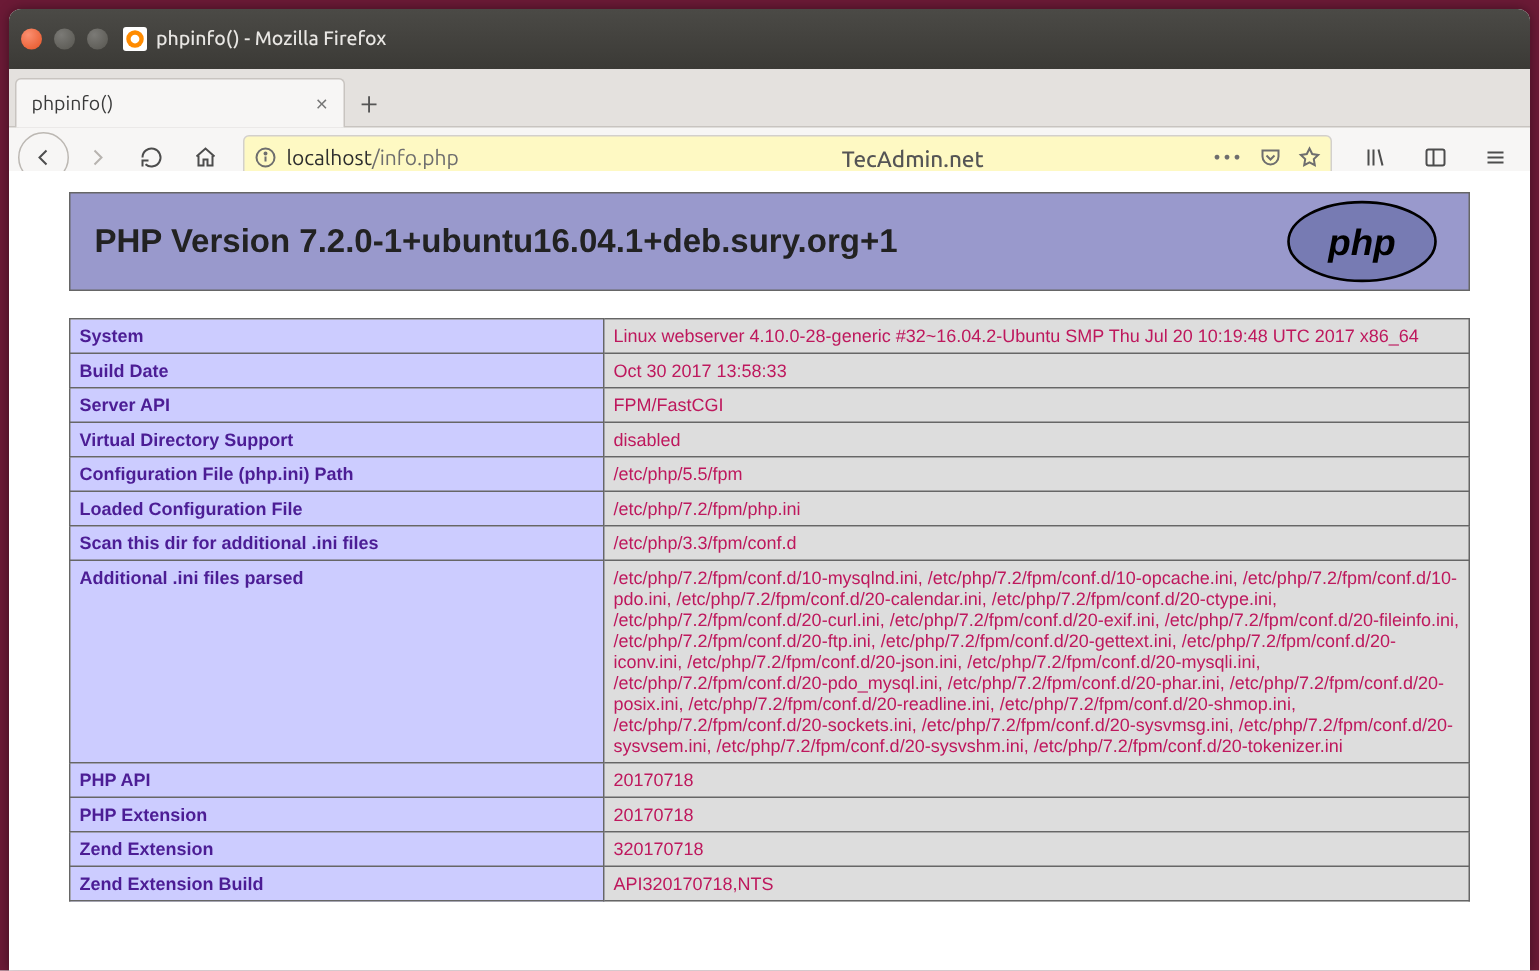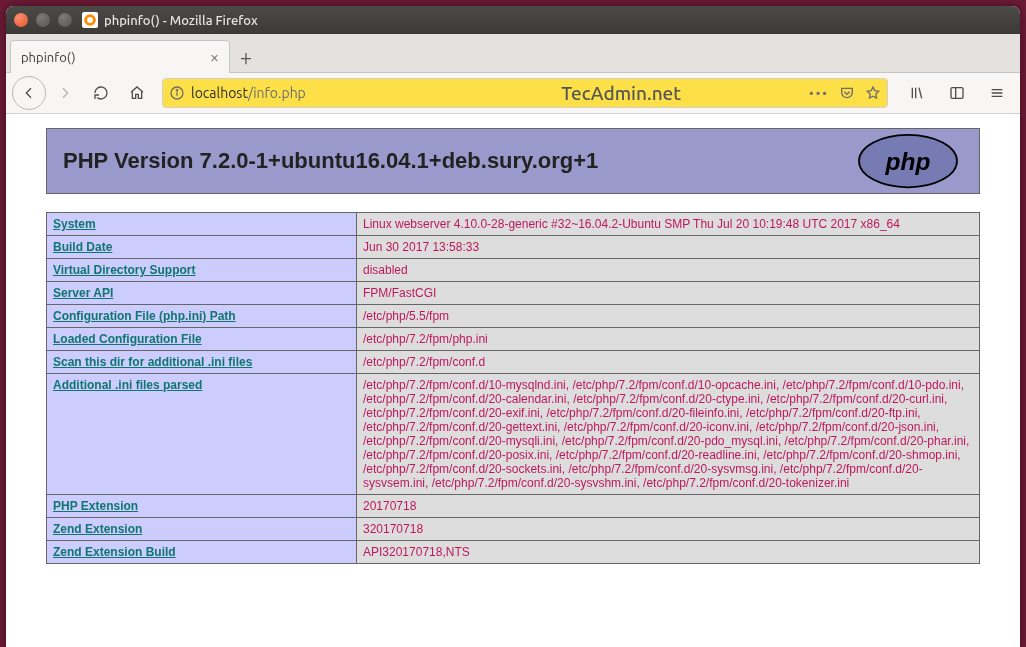--- a/index.html
+++ b/index.html
@@ -18,21 +18,21 @@
     position: absolute;
     top: 6px; left: 6px; right: 6px; bottom: 0;
     background: #ffffff;
     border-radius: 8px 8px 0 0;
     overflow: hidden;
     box-shadow: 0 0 8px rgba(0,0,0,.4);
   }
   
   
   .title-bar {
-    height: 28px;
+    height: 40px;
     background: linear-gradient(#4b4a46, #3b3a36);
     display: flex;
     align-items: center;
     padding: 0 8px;
     color: #e8e6e3;
     font-size: 13px;
     font-weight: 500;
   }
   .window-buttons { display: flex; gap: 8px; margin-right: 10px; }
   .wbtn { width: 14px; height: 14px; border-radius: 50%; display:flex; align-items:center; justify-content:center;}
@@ -96,34 +96,34 @@
     width: 34px; height: 34px; border:1px solid #bcb8b3; border-radius:50%;
   }
   .nav-btn.dim { color:#b7b3af; }
   
   .url-bar {
     flex: 1;
     height: 30px;
     margin: 0 6px;
     border: 1px solid #d3d0cc;
     border-radius: 4px;
-    background: #fde047;
+    background: #fef9c3;
     display: flex;
     align-items: center;
     padding: 0 6px;
     gap: 6px;
     color:#6e6e6e;
     position: relative;
   }
   .url-text { color:#6e6e6e; font-size: 14px; }
   .url-text .host { color:#2d2d2d; }
   .watermark {
     position: absolute;
     left: 55%;
-    font-size: 19px;
+    font-size: 15px;
     color:#555;
     font-weight: 500;
     pointer-events:none;
   }
   .url-actions { margin-left:auto; display:flex; align-items:center; gap:10px;}
   .icon-svg { display:block; }
   
   .right-icons { display:flex; align-items:center; gap: 6px; margin-left:4px; }
   
   
@@ -163,25 +163,24 @@
     border-collapse: collapse;
     margin-top: 18px;
     font: 12px Verdana, Arial, sans-serif;
   }
   .info-table td {
     border: 1px solid #666;
     padding: 4px 6px;
     vertical-align: top;
   }
   .info-table td.k {
-    width: 310px;
+    width: 356px;
     background: #ccccff;
     font-weight: bold;
-    color:#0f766e;
-    text-decoration:underline;
+    color:#4c1d95;
   }
   .info-table td.v {
     background: #dddddd;
     color:#be185d;
     word-break: break-word;
   }
 </style>
 </head>
 <body>
 
@@ -299,47 +298,51 @@
       </div>
 
       <table class="info-table">
         <tbody id="info-rows">
             <tr>
               <td class="k">System</td>
               <td class="v">Linux webserver 4.10.0-28-generic #32~16.04.2-Ubuntu SMP Thu Jul 20 10:19:48 UTC 2017 x86_64</td>
             </tr>
             <tr>
               <td class="k">Build Date</td>
-              <td class="v">Jun 30 2017 13:58:33</td>
+              <td class="v">Oct 30 2017 13:58:33</td>
+            </tr>
+            <tr>
+              <td class="k">Server API</td>
+              <td class="v">FPM/FastCGI</td>
             </tr>
             <tr>
               <td class="k">Virtual Directory Support</td>
               <td class="v">disabled</td>
             </tr>
             <tr>
-              <td class="k">Server API</td>
-              <td class="v">FPM/FastCGI</td>
-            </tr>
-            <tr>
               <td class="k">Configuration File (php.ini) Path</td>
               <td class="v">/etc/php/5.5/fpm</td>
             </tr>
             <tr>
               <td class="k">Loaded Configuration File</td>
               <td class="v">/etc/php/7.2/fpm/php.ini</td>
             </tr>
             <tr>
               <td class="k">Scan this dir for additional .ini files</td>
-              <td class="v">/etc/php/7.2/fpm/conf.d</td>
+              <td class="v">/etc/php/3.3/fpm/conf.d</td>
             </tr>
             <tr>
               <td class="k">Additional .ini files parsed</td>
               <td class="v">/etc/php/7.2/fpm/conf.d/10-mysqlnd.ini, /etc/php/7.2/fpm/conf.d/10-opcache.ini, /etc/php/7.2/fpm/conf.d/10-pdo.ini, /etc/php/7.2/fpm/conf.d/20-calendar.ini, /etc/php/7.2/fpm/conf.d/20-ctype.ini, /etc/php/7.2/fpm/conf.d/20-curl.ini, /etc/php/7.2/fpm/conf.d/20-exif.ini, /etc/php/7.2/fpm/conf.d/20-fileinfo.ini, /etc/php/7.2/fpm/conf.d/20-ftp.ini, /etc/php/7.2/fpm/conf.d/20-gettext.ini, /etc/php/7.2/fpm/conf.d/20-iconv.ini, /etc/php/7.2/fpm/conf.d/20-json.ini, /etc/php/7.2/fpm/conf.d/20-mysqli.ini, /etc/php/7.2/fpm/conf.d/20-pdo_mysql.ini, /etc/php/7.2/fpm/conf.d/20-phar.ini, /etc/php/7.2/fpm/conf.d/20-posix.ini, /etc/php/7.2/fpm/conf.d/20-readline.ini, /etc/php/7.2/fpm/conf.d/20-shmop.ini, /etc/php/7.2/fpm/conf.d/20-sockets.ini, /etc/php/7.2/fpm/conf.d/20-sysvmsg.ini, /etc/php/7.2/fpm/conf.d/20-sysvsem.ini, /etc/php/7.2/fpm/conf.d/20-sysvshm.ini, /etc/php/7.2/fpm/conf.d/20-tokenizer.ini</td>
             </tr>
             <tr>
+              <td class="k">PHP API</td>
+              <td class="v">20170718</td>
+            </tr>
+            <tr>
               <td class="k">PHP Extension</td>
               <td class="v">20170718</td>
             </tr>
             <tr>
               <td class="k">Zend Extension</td>
               <td class="v">320170718</td>
             </tr>
             <tr>
               <td class="k">Zend Extension Build</td>
               <td class="v">API320170718,NTS</td>

